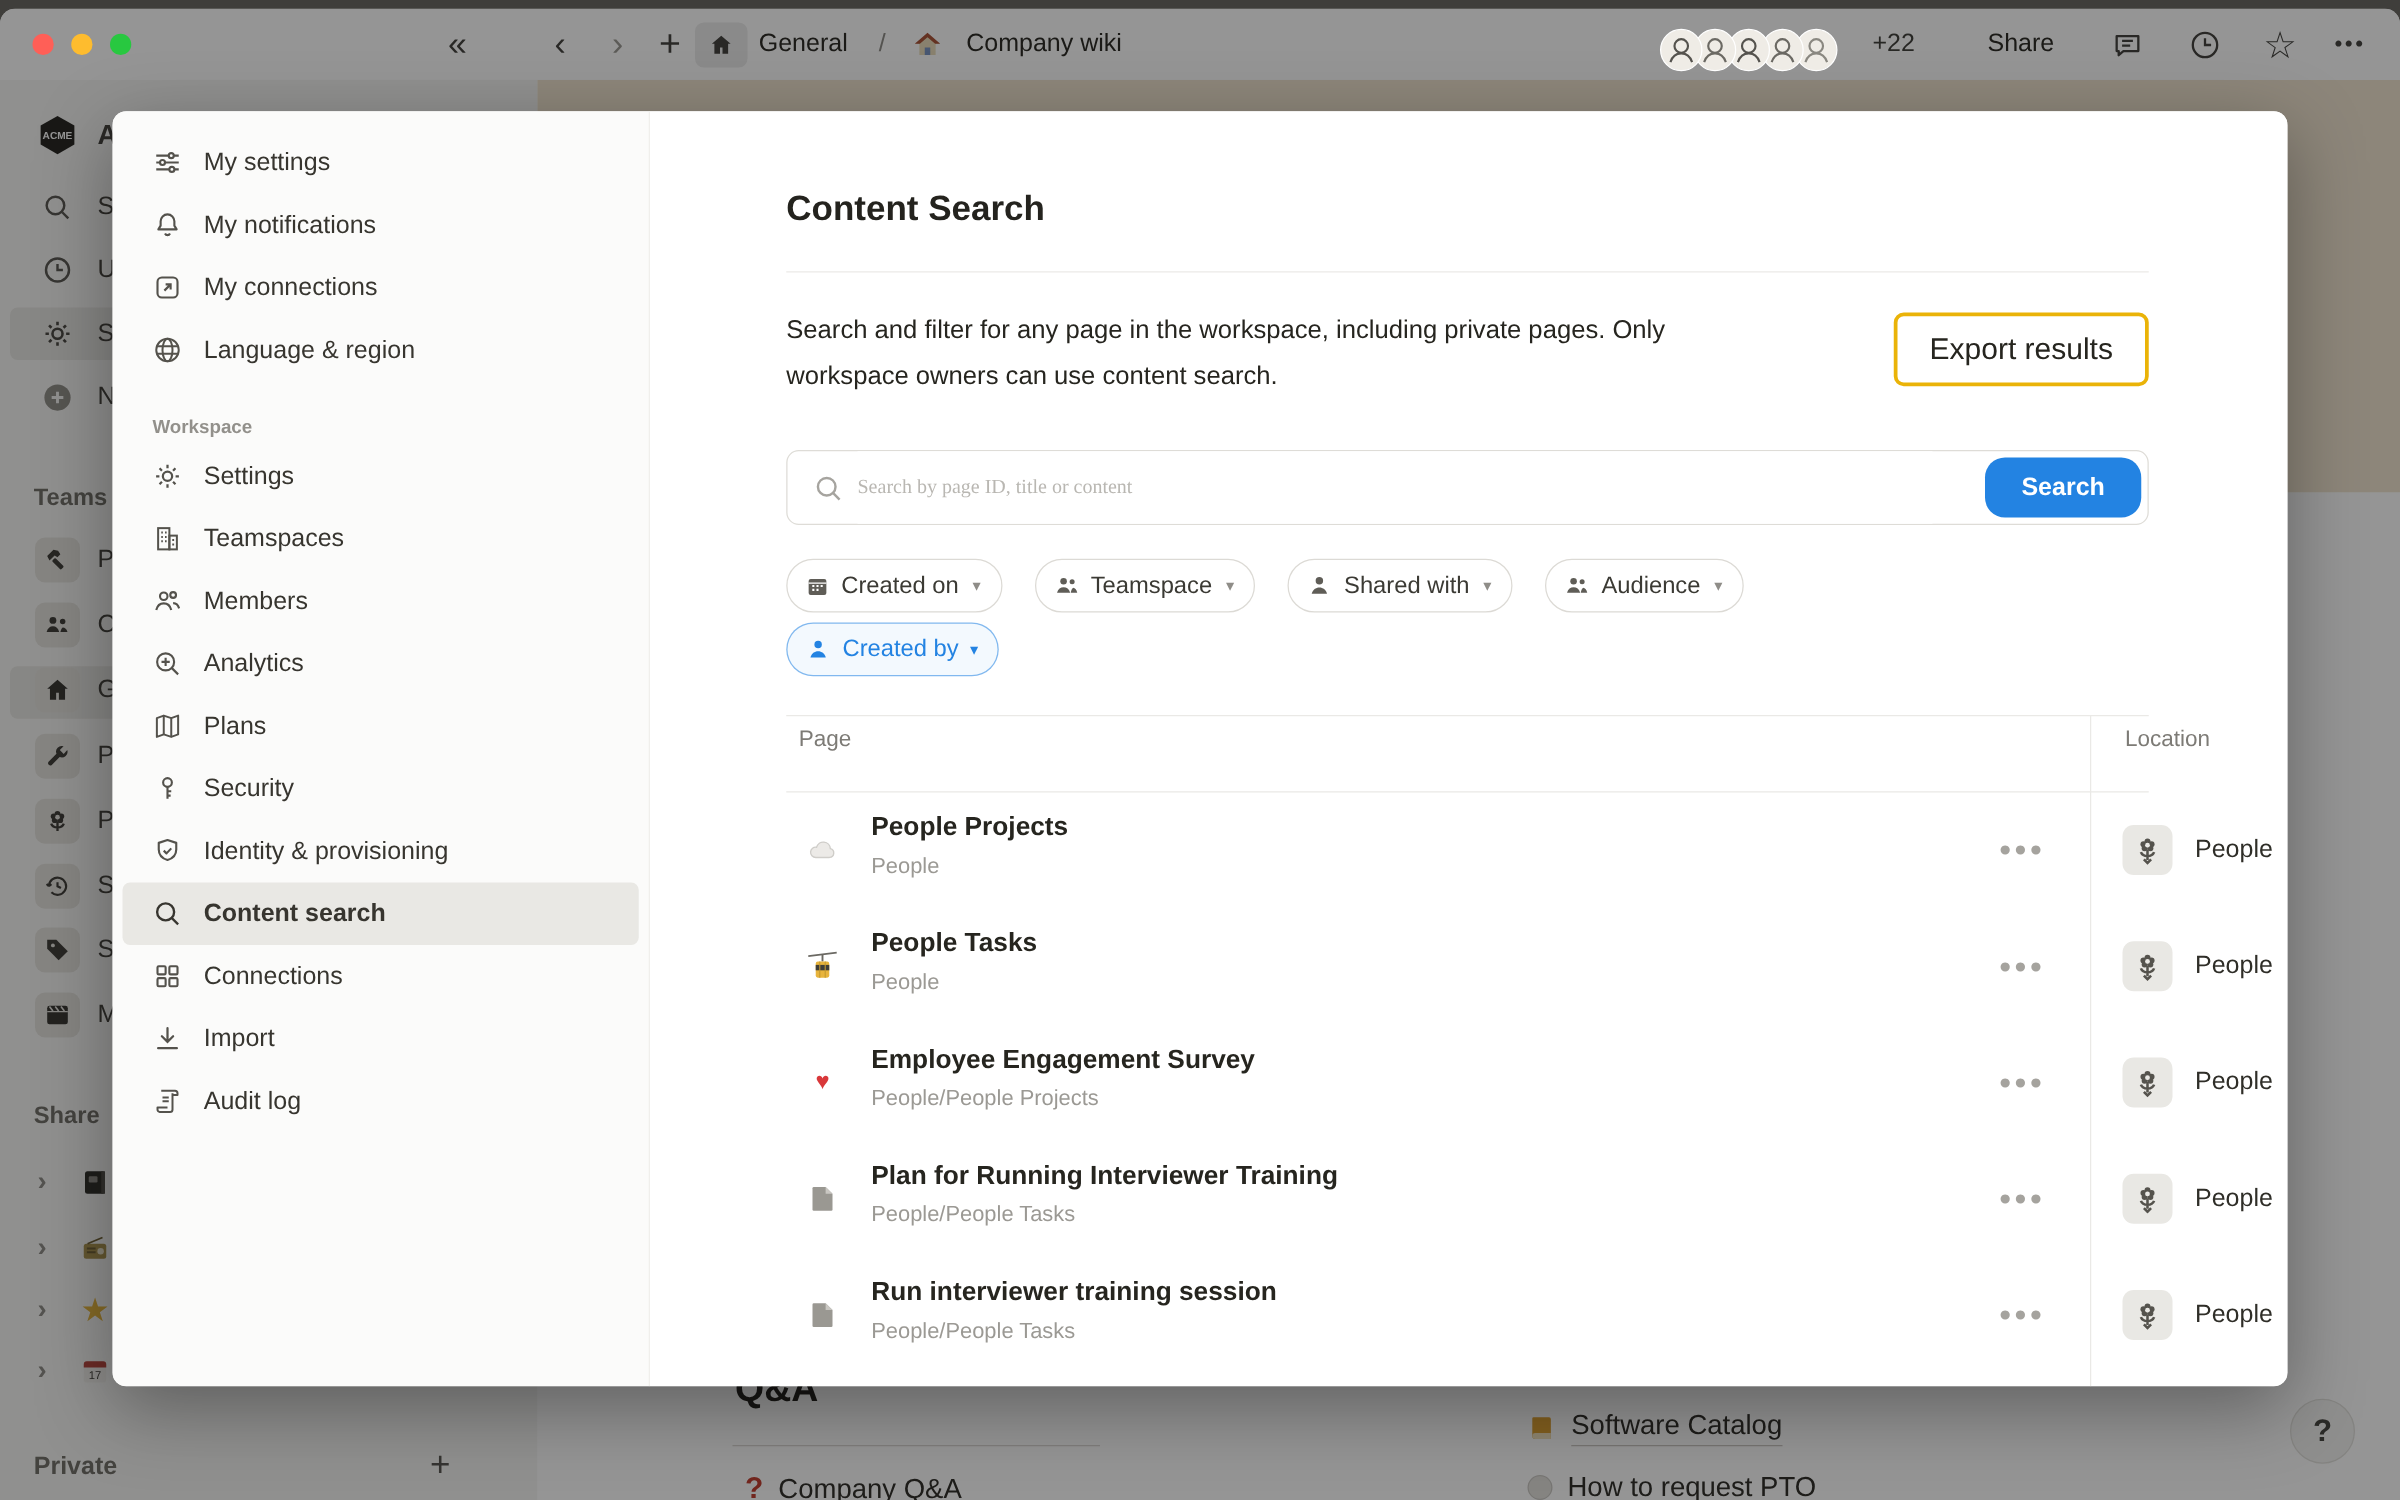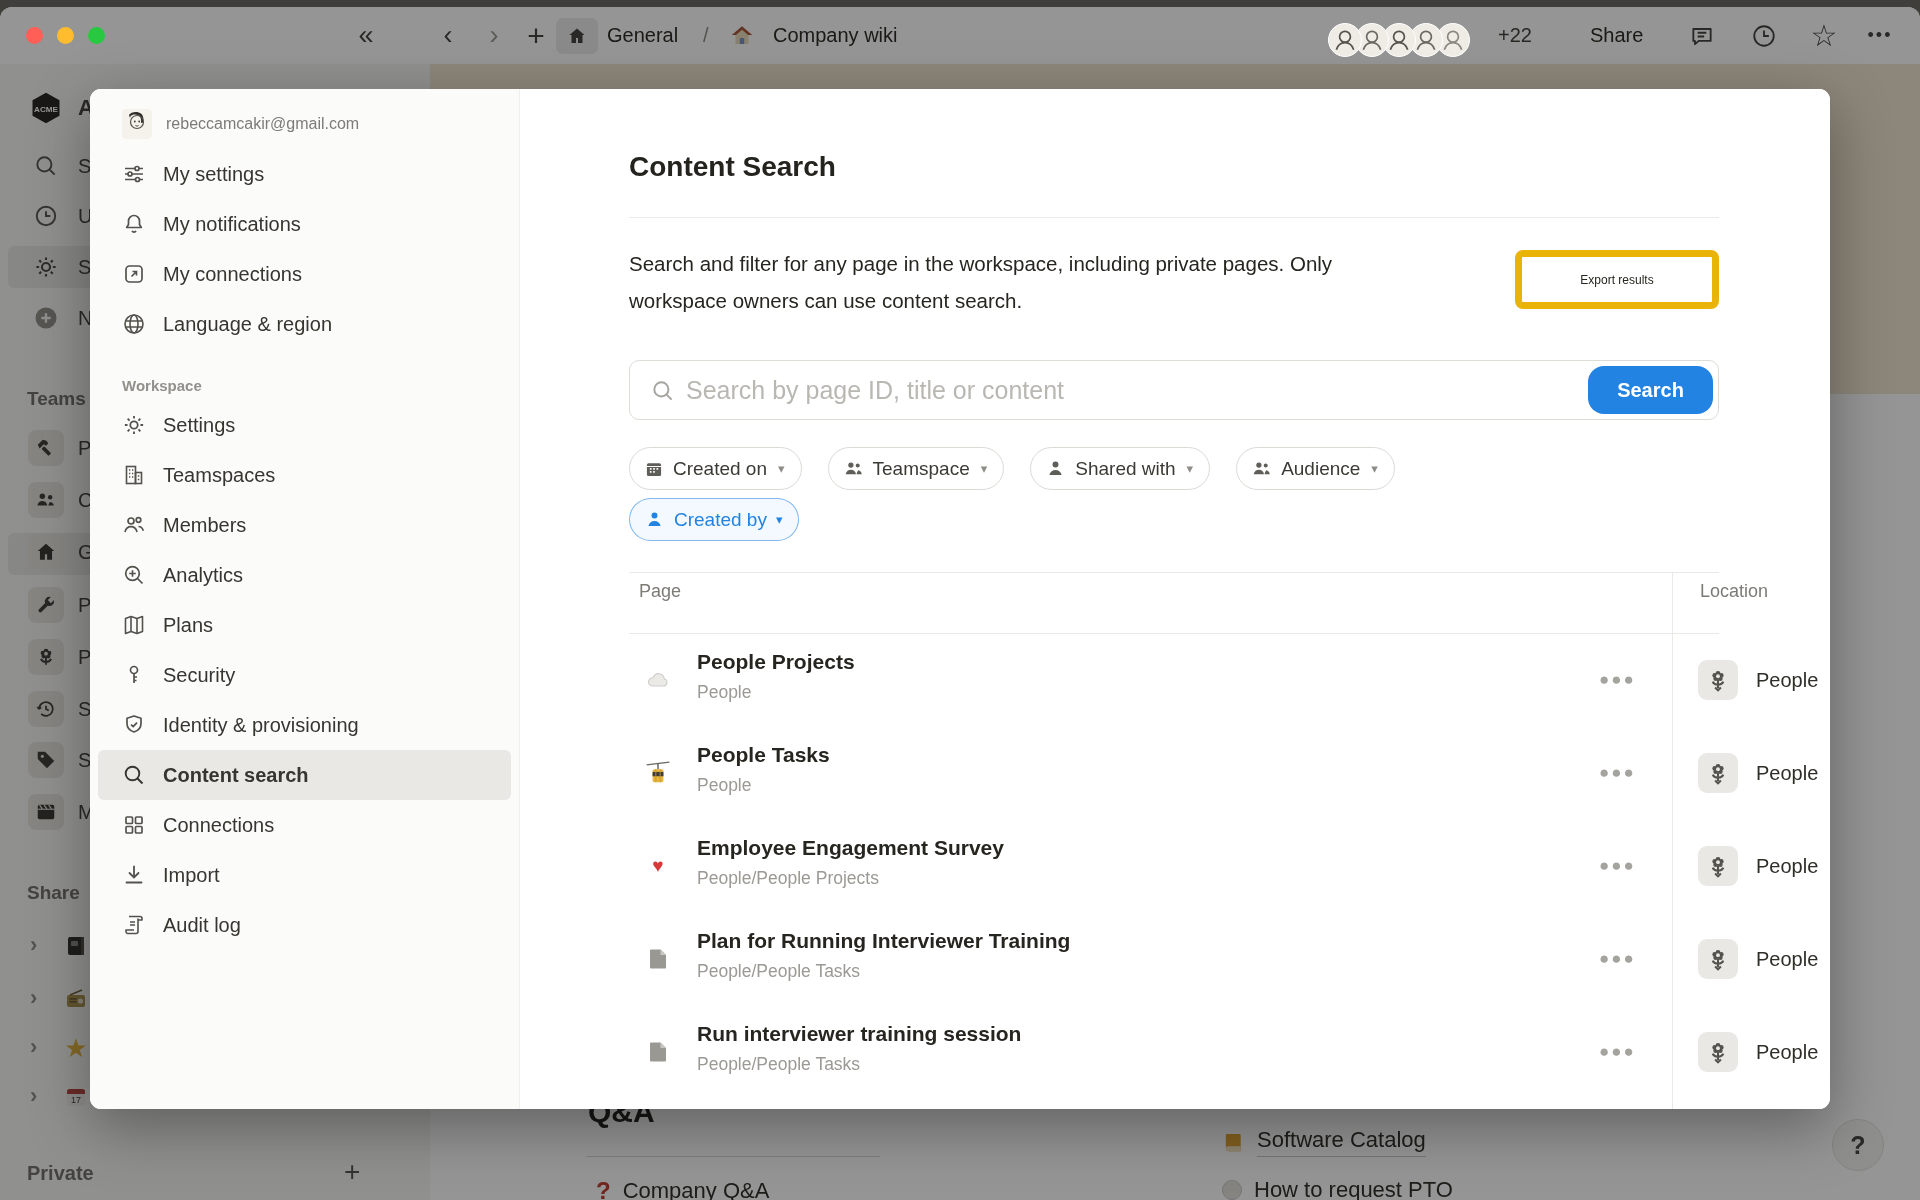--- a/index.html
+++ b/index.html
@@ -55,27 +55,27 @@
   .nav-item { position:relative; height:50px; display:flex; align-items:center; gap:17px;
     padding-left:24px; border-radius:6px; color:#37352f; font-size:20px; cursor:pointer; }
   .nav-item .nic { width:24px; height:24px; flex:0 0 24px; display:flex; align-items:center; justify-content:center; }
   .nav-item.selected { background:#e9e8e4; font-weight:700; }
   .sec-label { margin:28px 0 6px 24px; font-size:15px; font-weight:700; color:#92908b; }
 
   .m-content { position:absolute; left:430px; top:0; width:1310px; height:1020px; background:#fff; }
   .c-title { position:absolute; left:109px; top:62px; font-size:28px; font-weight:700; color:#24231e; }
   .c-div { position:absolute; left:109px; top:128px; width:1090px; height:1px; background:#ebeae7; }
   .c-desc { position:absolute; left:109px; top:156px; width:800px; font-size:20.5px; line-height:37px; color:#26251f; }
-  .export-btn { position:absolute; left:995px; top:161px; width:204px; height:59px; border:7px solid #eab308;
+  .export-btn { position:absolute; left:995px; top:161px; width:204px; height:59px; border:3px solid #eab308;
     border-radius:8px; background:#fff; display:flex; align-items:center; justify-content:center;
-    font-size:12px; color:#26251f; cursor:pointer; }
+    font-size:24px; color:#26251f; cursor:pointer; }
   .searchbar { position:absolute; left:109px; top:271px; width:1090px; height:60px; border:1px solid #dedcd7;
     border-radius:10px; background:#fff; }
   .searchbar input { position:absolute; left:56px; top:0; width:860px; height:58px; border:0; outline:none;
-    font-size:25px; color:#0f766e; font-family:Liberation Sans, sans-serif; }
+    font-size:16px; color:#0f766e; font-family:Liberation Serif, serif; }
   .searchbar input::placeholder { color:#b9b7b2; }
   .sb-ic { position:absolute; left:20px; top:17px; }
   .search-btn { position:absolute; right:5px; top:5px; width:125px; height:48px; border-radius:16px;
     background:#2383e2; color:#fff; font-size:20px; font-weight:600; display:flex; align-items:center;
     justify-content:center; cursor:pointer; }
   .chips { position:absolute; left:109px; top:358px; display:flex; gap:26px; }
   .chip-f { height:43px; border:1px solid #dcdad5; border-radius:22px; background:#fff; display:flex;
     align-items:center; gap:9px; padding:0 16px 0 14px; font-size:19px; color:#3b3a34; cursor:pointer; }
   .chip-f .cv { color:#8f8d88; font-size:13px; margin-left:2px; }
   .chip-active { position:absolute; left:109px; top:409px; height:43px; border:1px solid rgba(35,131,226,.55);
@@ -378,33 +378,20 @@
 
   <div class="dim"></div>
 
   <div class="tl" style="left:26px;background:#ff5f57;"></div>
   <div class="tl" style="left:57px;background:#febc2e;"></div>
   <div class="tl" style="left:88px;background:#28c840;"></div>
 
   <div class="modal">
 
     <div class="m-side">
-      <div class="acct">
-        <span class="av">
-          <svg width="30" height="30" viewBox="0 0 30 30">
-              <rect width="30" height="30" fill="#f5f2ec"></rect>
-              <path d="M7 6c2-3.5 9-4 12-1.5 2.5 2 3 6 2 9l-2 .5c.5-4-.5-7-3-8-3-1.2-6-.5-7.5 1L8 9z" fill="#2e2d29"></path>
-              <circle cx="15" cy="13" r="6.5" fill="none" stroke="#55534d" stroke-width="1.2"></circle>
-              <circle cx="12.8" cy="12.5" r=".9" fill="#3c3b36"></circle>
-              <circle cx="17.2" cy="12.5" r=".9" fill="#3c3b36"></circle>
-              <path d="M13.5 16.5c1 .7 2 .7 3 0" stroke="#3c3b36" stroke-width="1" fill="none"></path>
-            </svg>
-        </span>
-        <span class="em">rebeccamcakir@gmail.com</span>
-      </div>
 
       <div class="nav-item">
         <span class="nic">
             <svg width="24" height="24" viewBox="0 0 24 24" fill="none" stroke="#54524c" stroke-width="1.7">
               <path d="M3 6.5h18M3 12h18M3 17.5h18"></path>
               <circle cx="15" cy="6.5" r="2" fill="#fbfbfa"></circle>
               <circle cx="8" cy="12" r="2" fill="#fbfbfa"></circle>
               <circle cx="15.5" cy="17.5" r="2" fill="#fbfbfa"></circle>
             </svg>
           </span>

